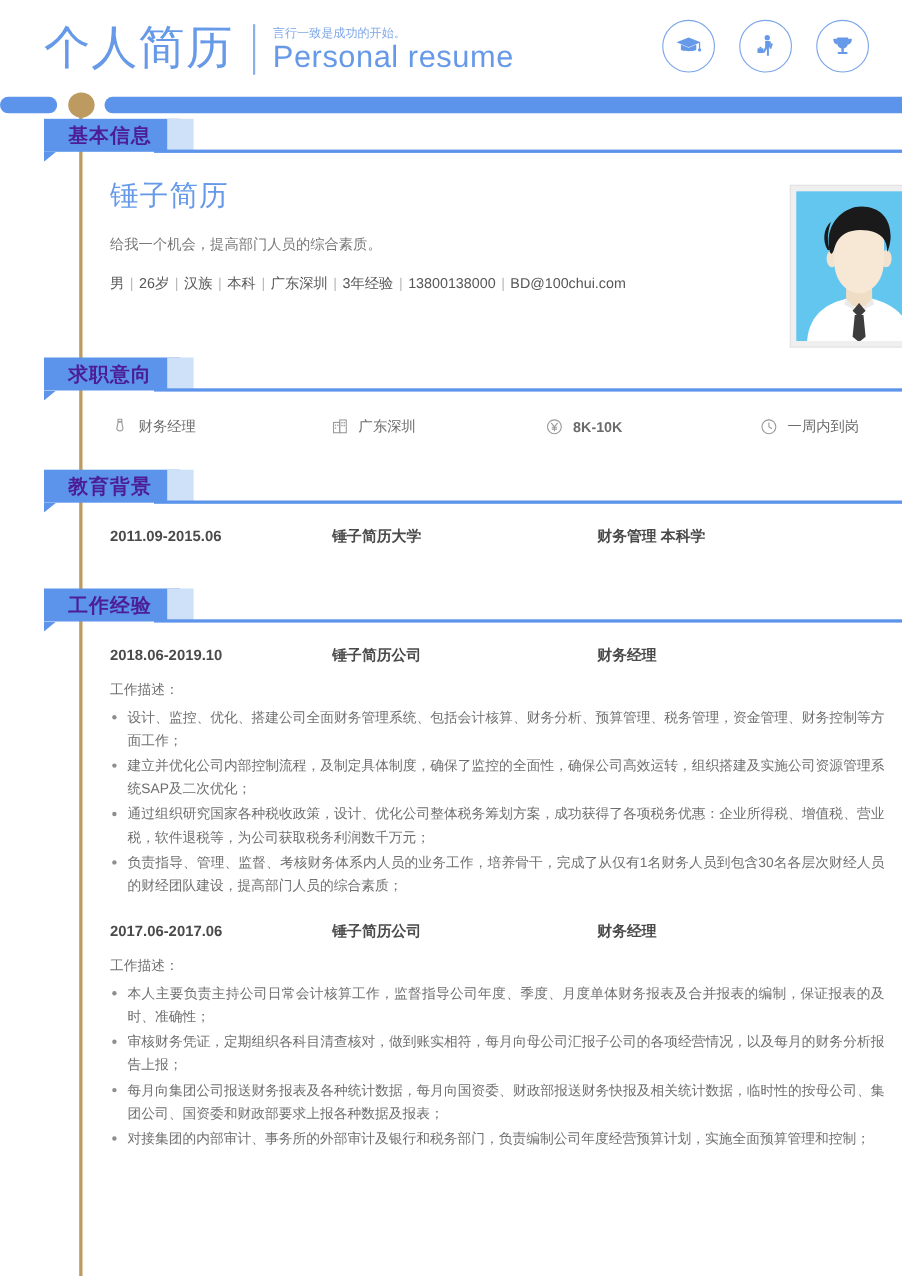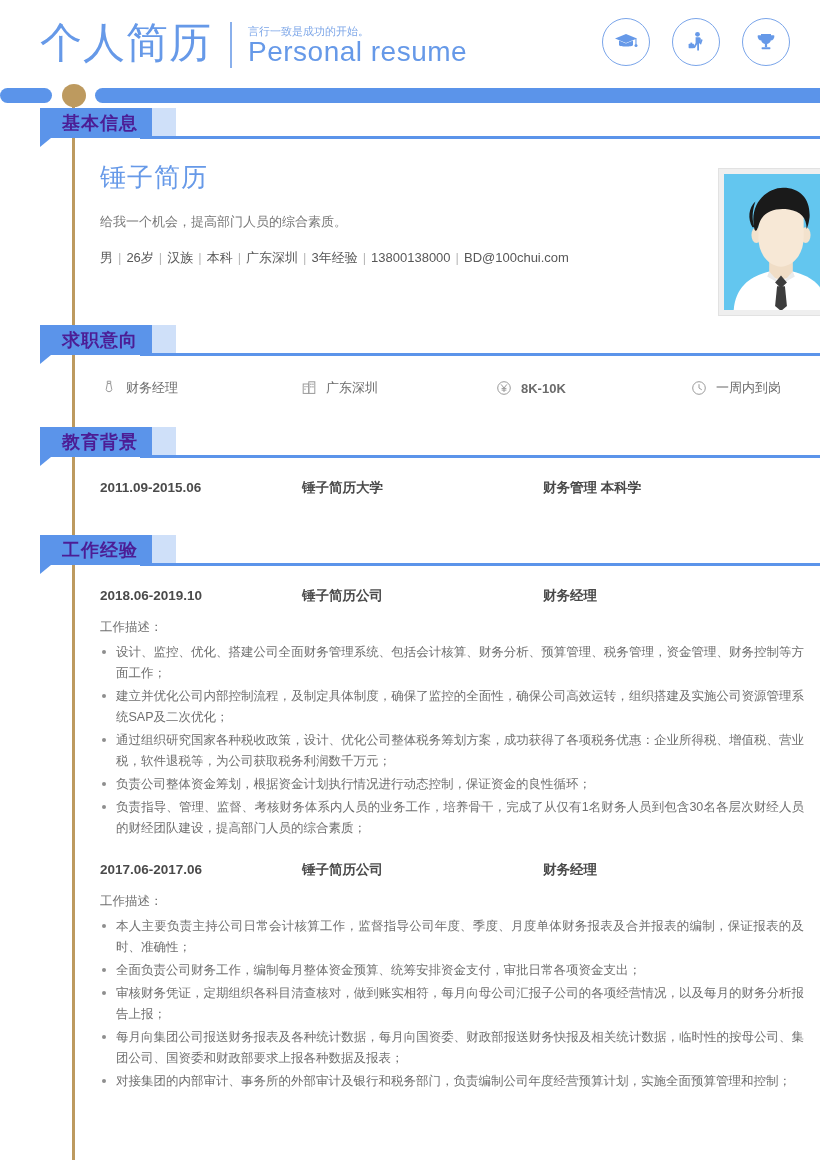--- a/index.html
+++ b/index.html
@@ -303,35 +303,33 @@
         <div class="entry-row">
           <div class="er-date">2018.06-2019.10</div>
           <div class="er-org">锤子简历公司</div>
           <div class="er-role">财务经理</div>
         </div>
         <div class="desc-label">工作描述：</div>
         <ul class="bullets">
           <li>设计、监控、优化、搭建公司全面财务管理系统、包括会计核算、财务分析、预算管理、税务管理，资金管理、财务控制等方面工作；</li>
           <li>建立并优化公司内部控制流程，及制定具体制度，确保了监控的全面性，确保公司高效运转，组织搭建及实施公司资源管理系统SAP及二次优化；</li>
           <li>通过组织研究国家各种税收政策，设计、优化公司整体税务筹划方案，成功获得了各项税务优惠：企业所得税、增值税、营业税，软件退税等，为公司获取税务利润数千万元；</li>
-          <li>负责公司整体资金筹划，根据资金计划执行情况进行动态控制，保证资金的良性循环；</li>
           <li>负责指导、管理、监督、考核财务体系内人员的业务工作，培养骨干，完成了从仅有1名财务人员到包含30名各层次财经人员的财经团队建设，提高部门人员的综合素质；</li>
         </ul>
       </div>
 
       <div class="job job-last">
         <div class="entry-row">
           <div class="er-date">2017.06-2017.06</div>
           <div class="er-org">锤子简历公司</div>
           <div class="er-role">财务经理</div>
         </div>
         <div class="desc-label">工作描述：</div>
         <ul class="bullets">
           <li>本人主要负责主持公司日常会计核算工作，监督指导公司年度、季度、月度单体财务报表及合并报表的编制，保证报表的及时、准确性；</li>
-          <li>全面负责公司财务工作，编制每月整体资金预算、统筹安排资金支付，审批日常各项资金支出；</li>
           <li>审核财务凭证，定期组织各科目清查核对，做到账实相符，每月向母公司汇报子公司的各项经营情况，以及每月的财务分析报告上报；</li>
           <li>每月向集团公司报送财务报表及各种统计数据，每月向国资委、财政部报送财务快报及相关统计数据，临时性的按母公司、集团公司、国资委和财政部要求上报各种数据及报表；</li>
           <li>对接集团的内部审计、事务所的外部审计及银行和税务部门，负责编制公司年度经营预算计划，实施全面预算管理和控制；</li>
         </ul>
       </div>
 
     </div>
   </div>
 
 </div>

